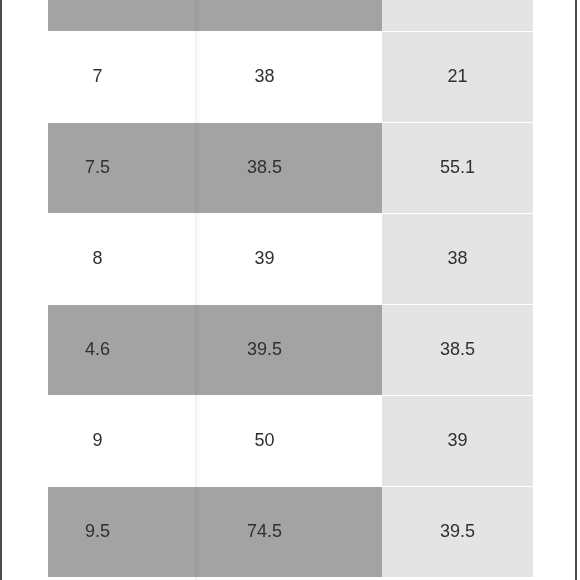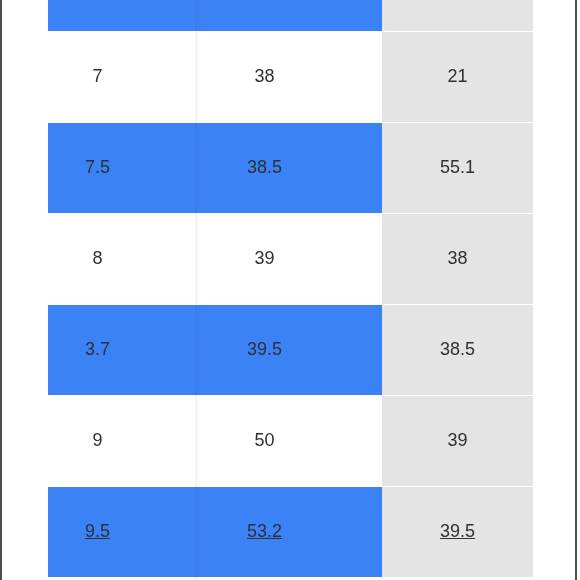--- a/index.html
+++ b/index.html
@@ -66,21 +66,21 @@
   }
 
   
   tr.row-clipped td {
     height: 31px;
     font-size: 0;
     color: transparent;
   }
 
   
-  tr.odd  td { background: #3b82f6; }
+  tr.odd  td { background: #a3a3a3; }
   tr.even td { background: #ffffff; }
 
   
   td.col-us {
     position: relative;
   }
   #sticky-shadow {
     position: absolute;
     left: 147px;
     top: 0;
@@ -94,21 +94,21 @@
     z-index: 4;
   }
 
   
   td.col-uk {
     background: #e4e4e4 !important;
     border-bottom: 1px solid #fbfbfb;
   }
 
   
-  tr.row-cut td { border-bottom: 0; text-decoration: underline; }
+  tr.row-cut td { border-bottom: 0; }
 </style>
 </head>
 <body>
 
 <div id="viewport">
 
   <div class="frame-rule left"></div>
   <div class="frame-rule right"></div>
 
   <div id="table-wrap">
@@ -134,32 +134,32 @@
             <td class="col-us">7.5</td>
             <td class="col-eu">38.5</td>
             <td class="col-uk">55.1</td>
           </tr>
           <tr class="even">
             <td class="col-us">8</td>
             <td class="col-eu">39</td>
             <td class="col-uk">38</td>
           </tr>
           <tr class="odd">
-            <td class="col-us">3.7</td>
+            <td class="col-us">4.6</td>
             <td class="col-eu">39.5</td>
             <td class="col-uk">38.5</td>
           </tr>
           <tr class="even">
             <td class="col-us">9</td>
             <td class="col-eu">50</td>
             <td class="col-uk">39</td>
           </tr>
           <tr class="odd row-cut">
             <td class="col-us">9.5</td>
-            <td class="col-eu">53.2</td>
+            <td class="col-eu">74.5</td>
             <td class="col-uk">39.5</td>
           </tr>
         </tbody>
     </table>
 
     <div id="sticky-shadow"></div>
 
   </div>
 
 </div>

